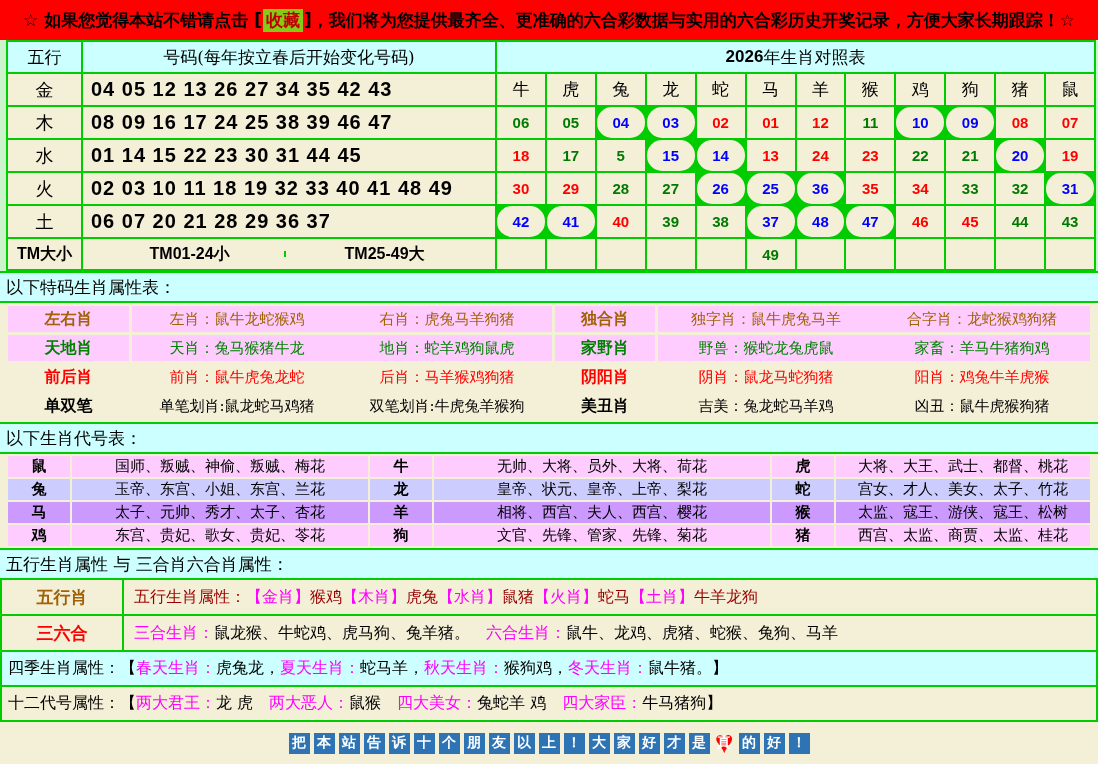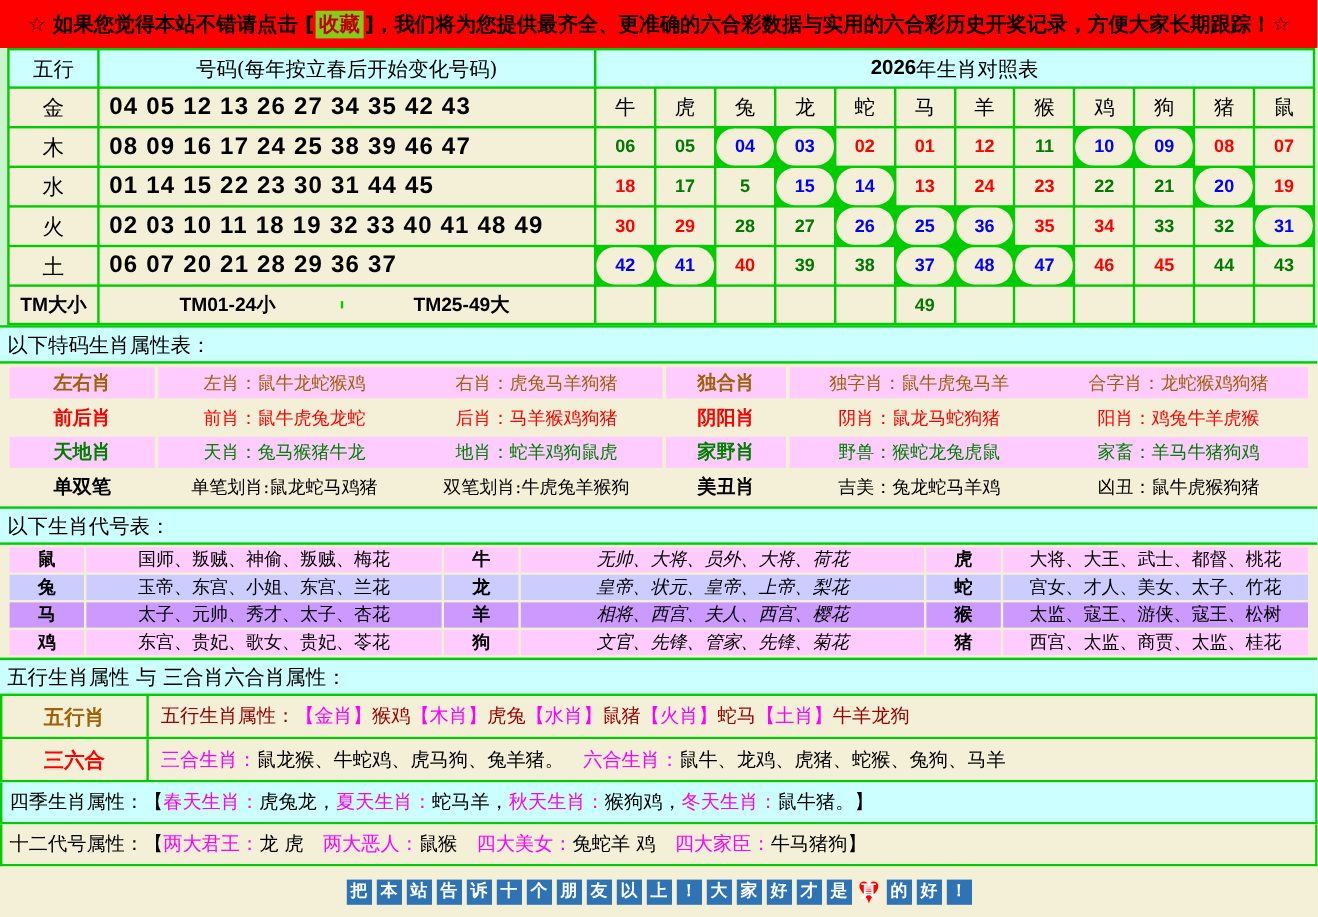--- a/index.html
+++ b/index.html
@@ -56,21 +56,21 @@
   .bg-beige { background: #F4EFD7; }
   .bg-peri { background: #CCCCFF; }
   .bg-purp { background: #CC99FF; }
   .c-blue { color: #a16207; } .c-red { color: #FF0000; } .c-green { color: #008000; } .c-black { color: #000; }
   
   .codes-section { padding: 2px 8px 0 8px; height: 94px; }
   .codes-row { display: flex; gap: 2px; height: 21px; margin-bottom: 2px; font-size: 15px; font-family: "DejaVu Serif", serif; }
   .code-label { width: 62px; display: flex; align-items: center; justify-content: center; font-weight: bold; font-family: "Liberation Sans", sans-serif; }
   .code-val { display: flex; align-items: center; justify-content: center; }
   .code-val.v0 { width: 296px; }
-  .code-val.v1 { width: 336px; font-style: italic; }
+  .code-val.v1 { width: 336px; }
   .code-val.v2 { flex: 1; }
   
   .prop-row {
     height: 36px; background: #F4EFD7; display: flex; align-items: stretch;
     border-left: 2px solid #00CC00; border-right: 2px solid #00CC00; border-bottom: 2px solid #00CC00;
   }
   .prop-label {
     width: 122px; border-right: 2px solid #00CC00;
     display: flex; align-items: center; justify-content: center;
     font-weight: bold; font-size: 17px;
@@ -214,42 +214,42 @@
       <div class="attr-vals left bg-pink">
         <div class="aval">左肖：鼠牛龙蛇猴鸡</div>
         <div class="aval">右肖：虎兔马羊狗猪</div>
       </div>
       <div class="attr-label small bg-pink">独合肖</div>
       <div class="attr-vals right bg-pink">
         <div class="aval">独字肖：鼠牛虎兔马羊</div>
         <div class="aval">合字肖：龙蛇猴鸡狗猪</div>
       </div>
     </div>
+    <div class="attr-row c-green">
+      <div class="attr-label bg-pink">天地肖</div>
+      <div class="attr-vals left bg-pink">
+        <div class="aval">天肖：兔马猴猪牛龙</div>
+        <div class="aval">地肖：蛇羊鸡狗鼠虎</div>
+      </div>
+      <div class="attr-label small bg-pink">家野肖</div>
+      <div class="attr-vals right bg-pink">
+        <div class="aval">野兽：猴蛇龙兔虎鼠</div>
+        <div class="aval">家畜：羊马牛猪狗鸡</div>
+      </div>
+    </div>
     <div class="attr-row c-red">
       <div class="attr-label bg-beige">前后肖</div>
       <div class="attr-vals left bg-beige">
         <div class="aval">前肖：鼠牛虎兔龙蛇</div>
         <div class="aval">后肖：马羊猴鸡狗猪</div>
       </div>
       <div class="attr-label small bg-beige">阴阳肖</div>
       <div class="attr-vals right bg-beige">
         <div class="aval">阴肖：鼠龙马蛇狗猪</div>
         <div class="aval">阳肖：鸡兔牛羊虎猴</div>
-      </div>
-    </div>
-    <div class="attr-row c-green">
-      <div class="attr-label bg-pink">天地肖</div>
-      <div class="attr-vals left bg-pink">
-        <div class="aval">天肖：兔马猴猪牛龙</div>
-        <div class="aval">地肖：蛇羊鸡狗鼠虎</div>
-      </div>
-      <div class="attr-label small bg-pink">家野肖</div>
-      <div class="attr-vals right bg-pink">
-        <div class="aval">野兽：猴蛇龙兔虎鼠</div>
-        <div class="aval">家畜：羊马牛猪狗鸡</div>
       </div>
     </div>
     <div class="attr-row c-black">
       <div class="attr-label bg-beige">单双笔</div>
       <div class="attr-vals left bg-beige">
         <div class="aval">单笔划肖:鼠龙蛇马鸡猪</div>
         <div class="aval">双笔划肖:牛虎兔羊猴狗</div>
       </div>
       <div class="attr-label small bg-beige">美丑肖</div>
       <div class="attr-vals right bg-beige">

